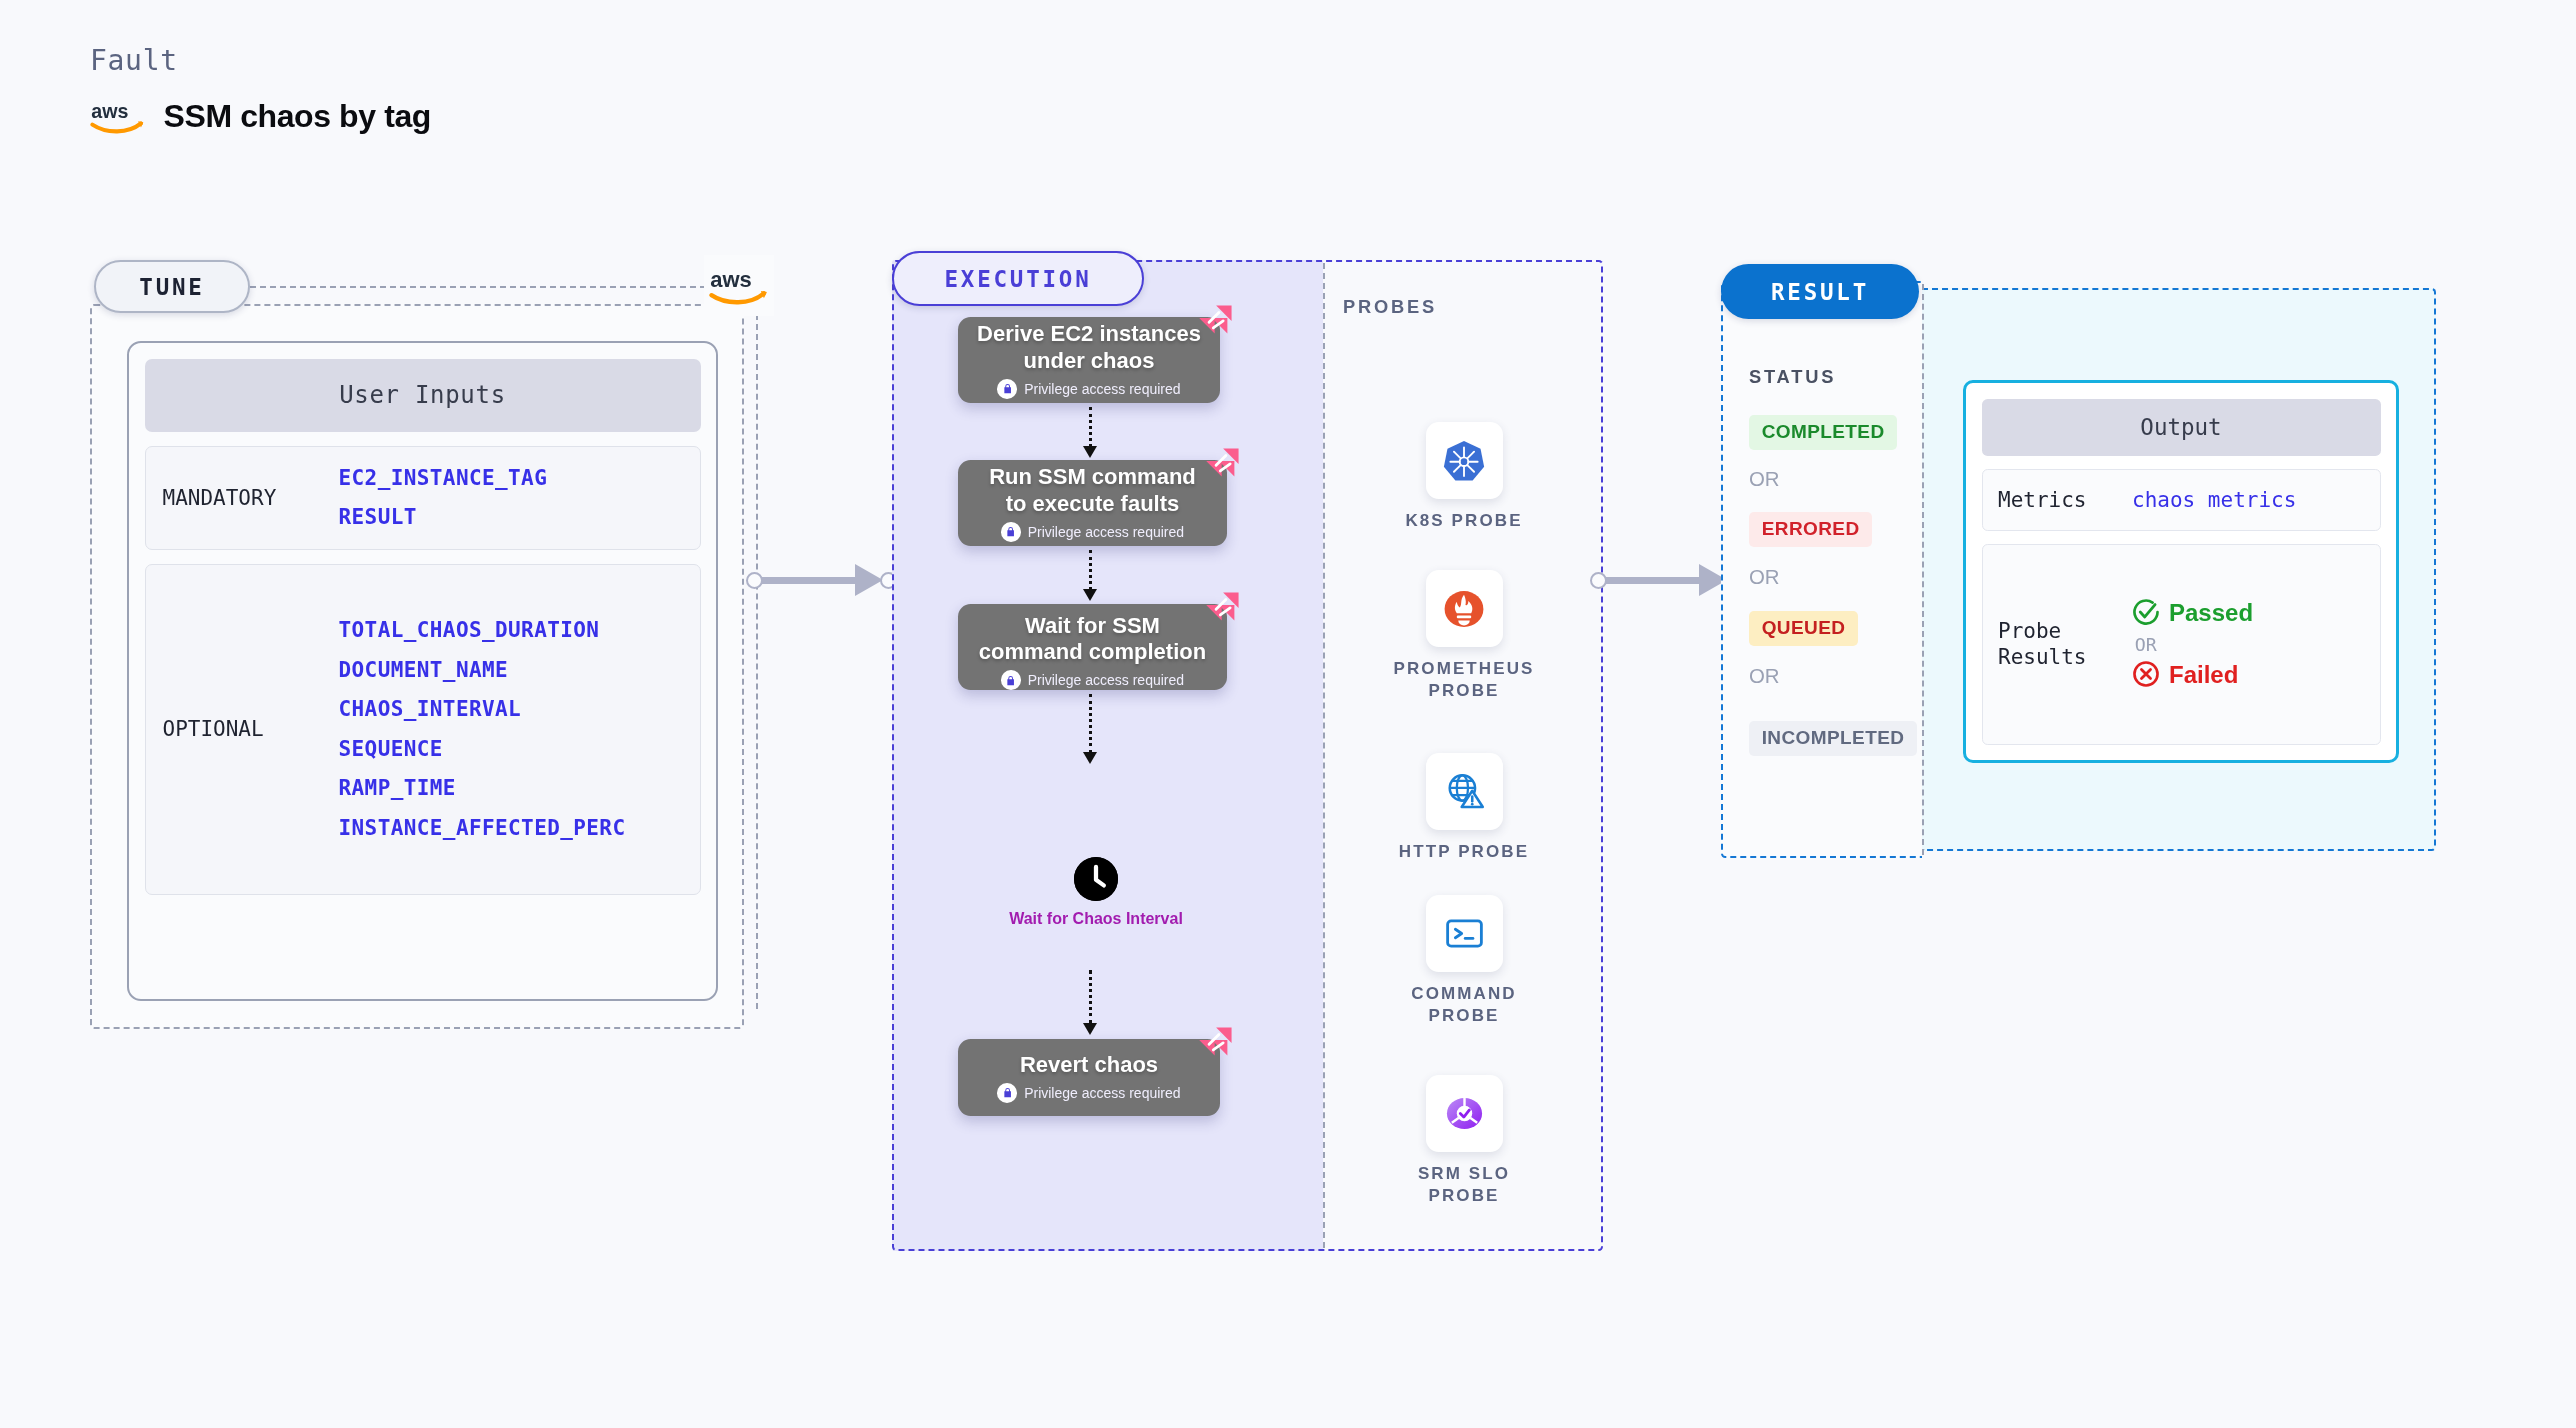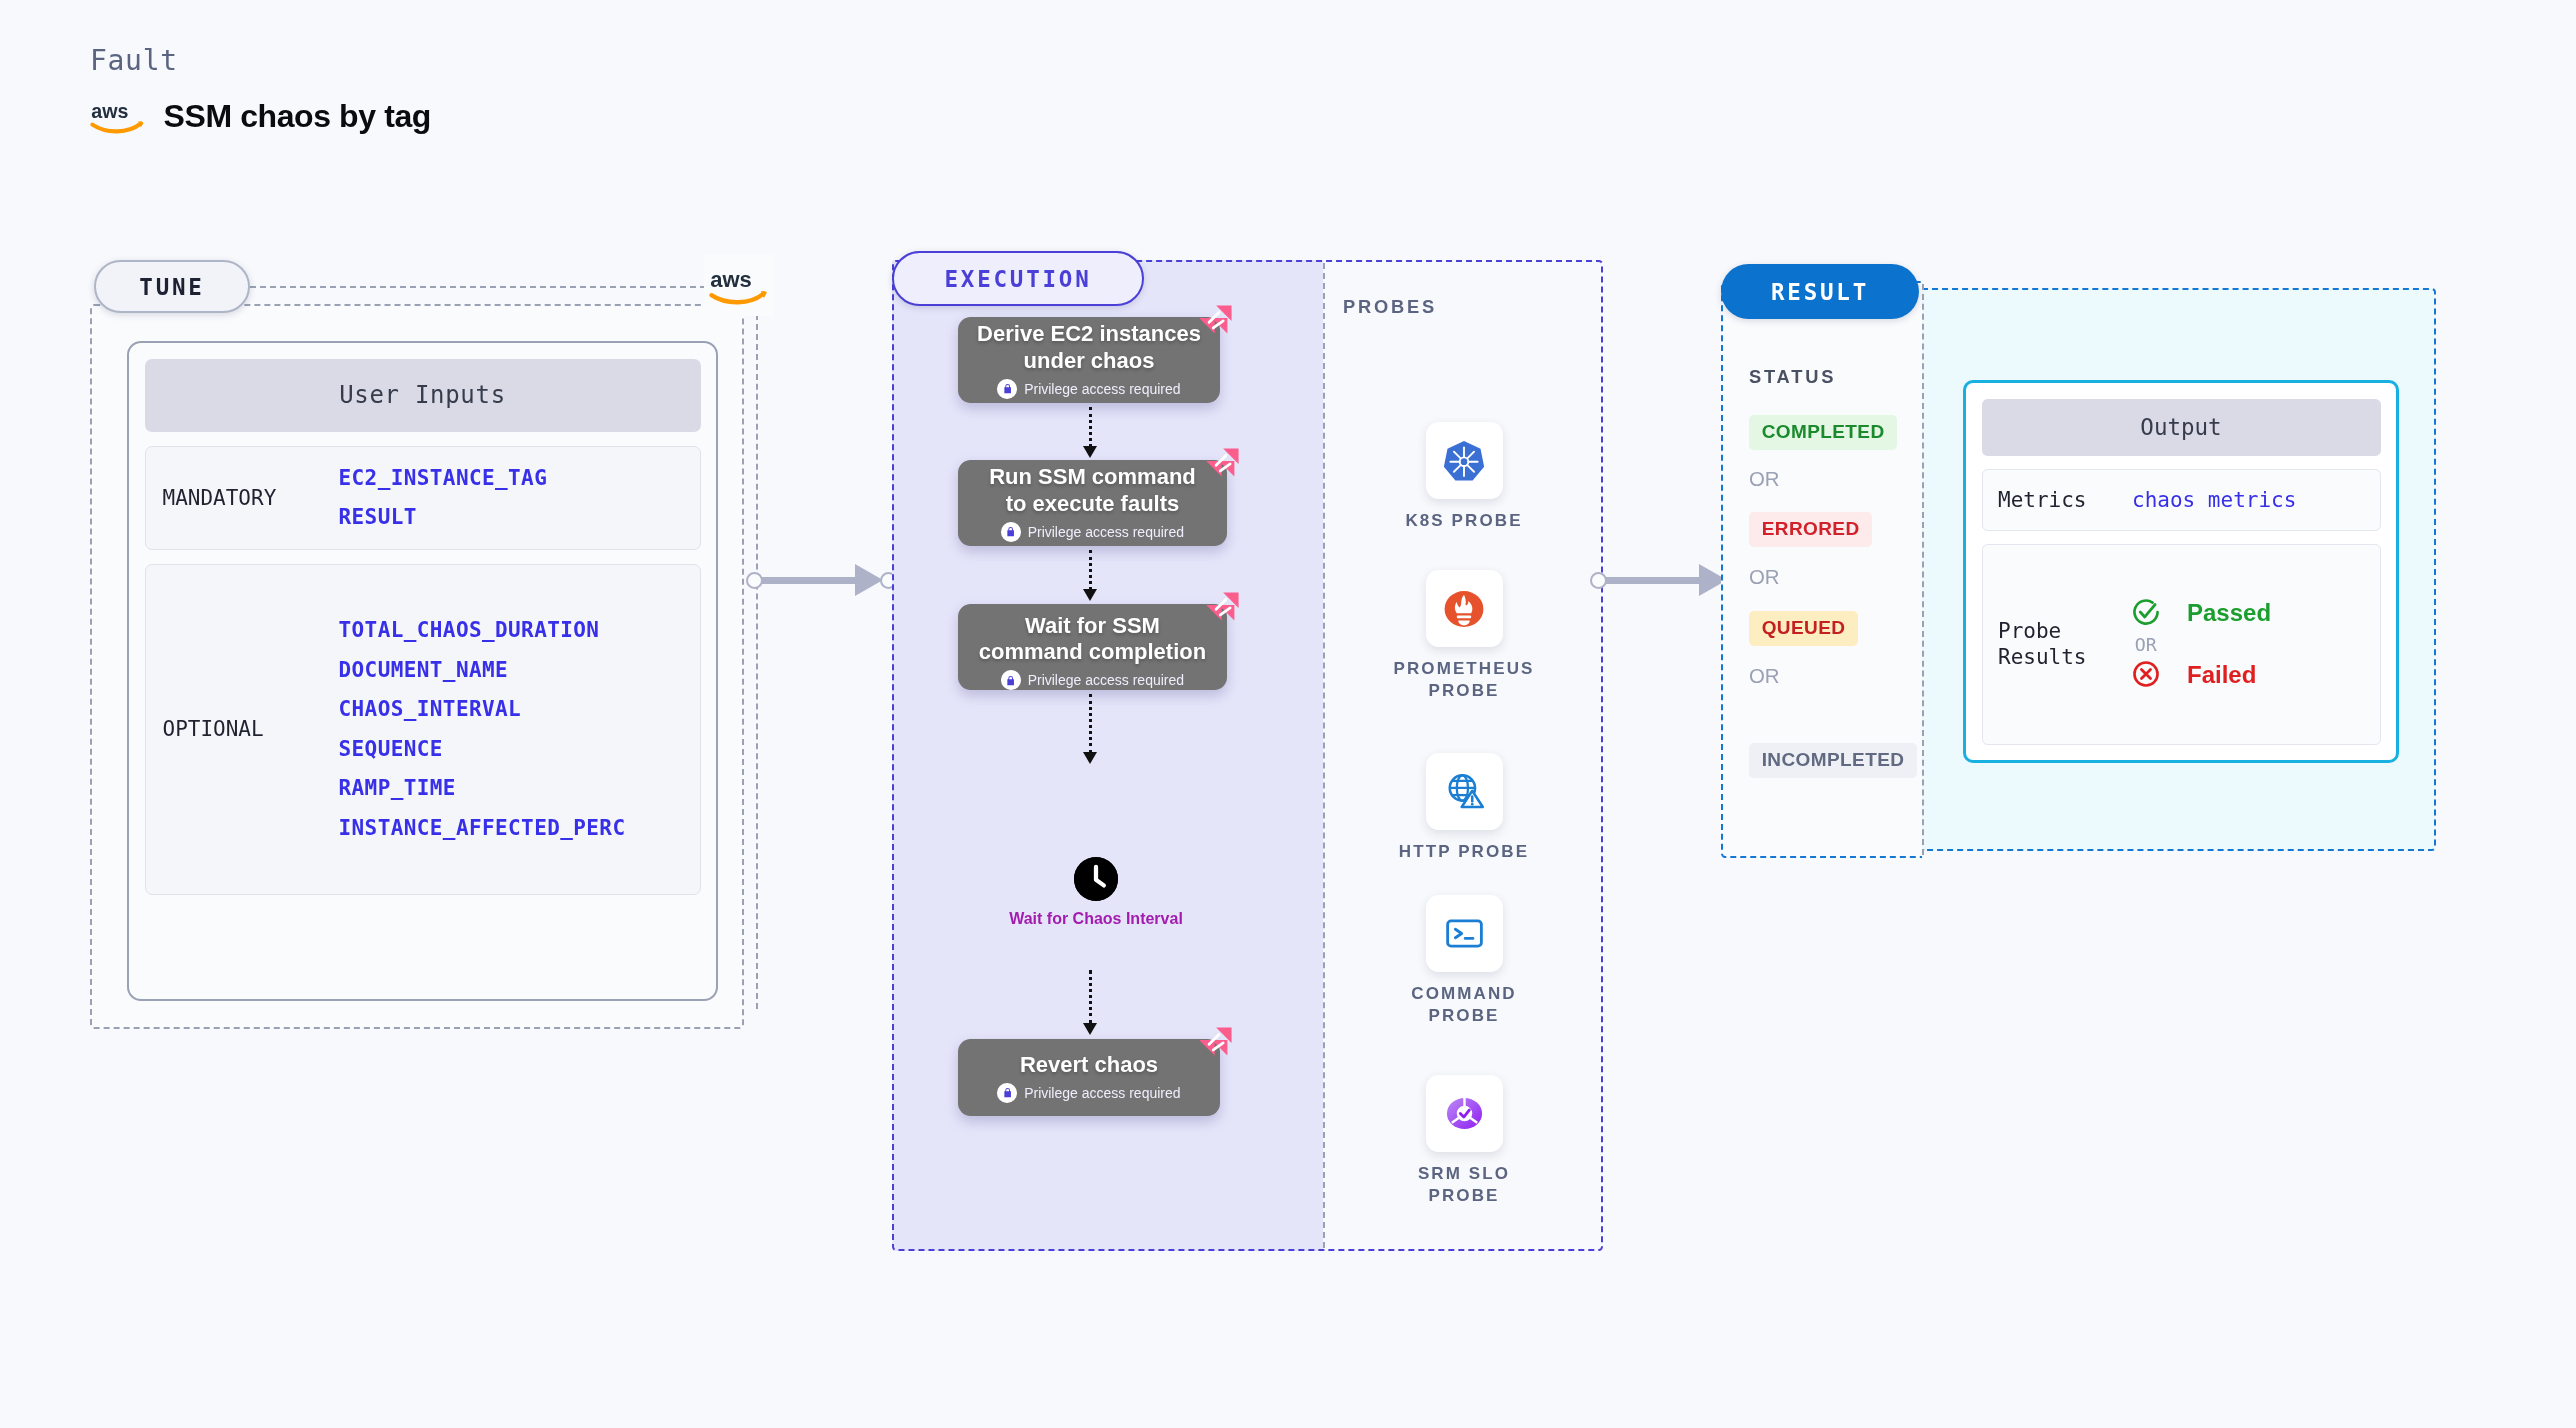--- a/index.html
+++ b/index.html
@@ -212,21 +212,21 @@
     font-family:"DejaVu Sans Mono","Liberation Mono",monospace;
     font-size:21px; color:#1f2330; line-height:1.25;
   }
   #row-metrics { height:62px; }
   #row-metrics .out-val {
     font-family:"DejaVu Sans Mono","Liberation Mono",monospace;
     font-size:21px; color:#3730e8;
   }
   #row-probe { height:201px; align-items:center; }
   .probe-res-list { display:flex; flex-direction:column; gap:5.6px; }
-  .probe-res-item { display:flex; align-items:center; gap:27px; }
+  .probe-res-item { display:flex; align-items:center; gap:9px; }
   .probe-res-item .res-text { font-size:24px; font-weight:bold; }
   .probe-res-or {
     font-family:"DejaVu Sans Mono","Liberation Mono",monospace;
     font-size:18.3px; color:#9aa1b4; margin-left:2.8px;
   }
 
   
   .connector { position:absolute; height:32px; }
   .connector .c-line {
     position:absolute; left:7.7px; top:13.4px; height:6.3px; background:#aeb2c8;
@@ -508,21 +508,21 @@
 <div class="pill" id="result-pill">RESULT</div>
 
 <div id="status-label">STATUS</div>
 
 <div class="status-badge" style="top:415px; background:#e3f7e4; color:#1b8a2c;">COMPLETED</div>
 <div class="or-text" style="top:468px;">OR</div>
 <div class="status-badge" style="top:512px; background:#fdeaea; color:#d1222b;">ERRORED</div>
 <div class="or-text" style="top:566px;">OR</div>
 <div class="status-badge" style="top:611px; background:#fdeec2; color:#c42020;">QUEUED</div>
 <div class="or-text" style="top:665px;">OR</div>
-<div class="status-badge" style="top:743px; background:#eef0f5; color:#616a80;">INCOMPLETED</div>
+<div class="status-badge" style="top:721px; background:#eef0f5; color:#616a80;">INCOMPLETED</div>
 
 <div id="output-card">
   <div id="output-header">Output</div>
 
   <div class="out-row" id="row-metrics">
     <div class="out-key">Metrics</div>
     <div class="out-val">chaos metrics</div>
   </div>
 
   <div class="out-row" id="row-probe">

